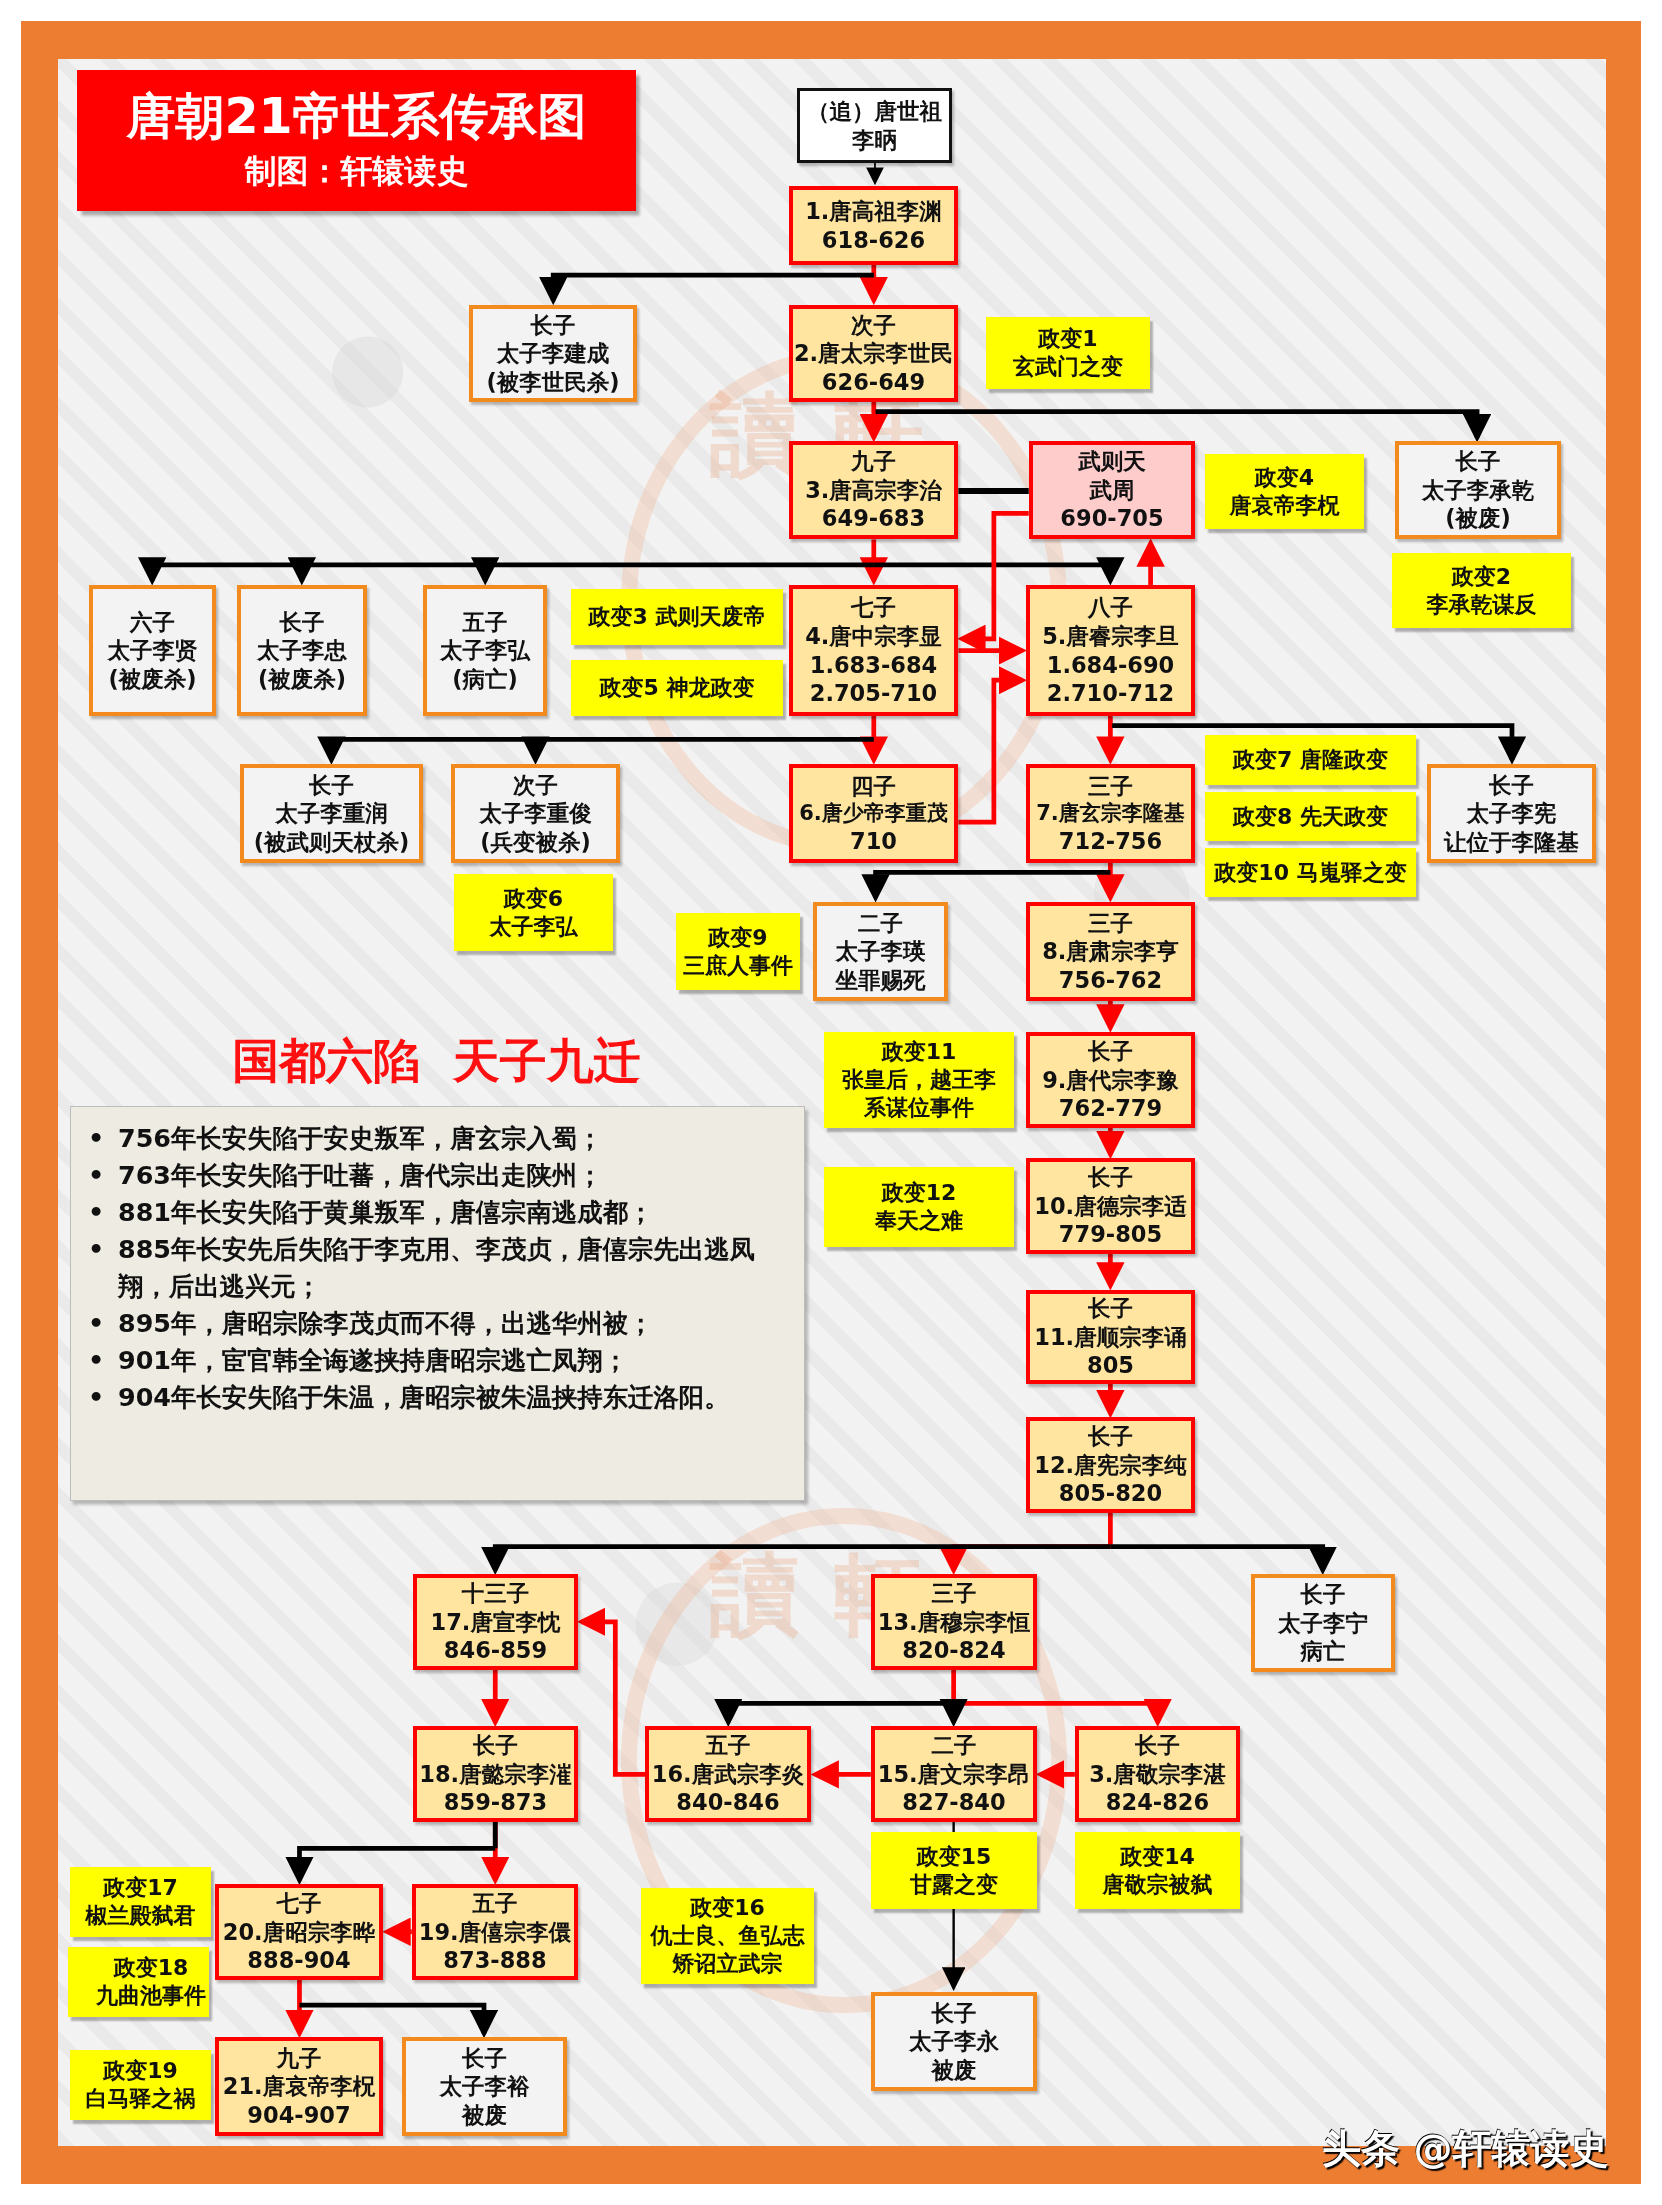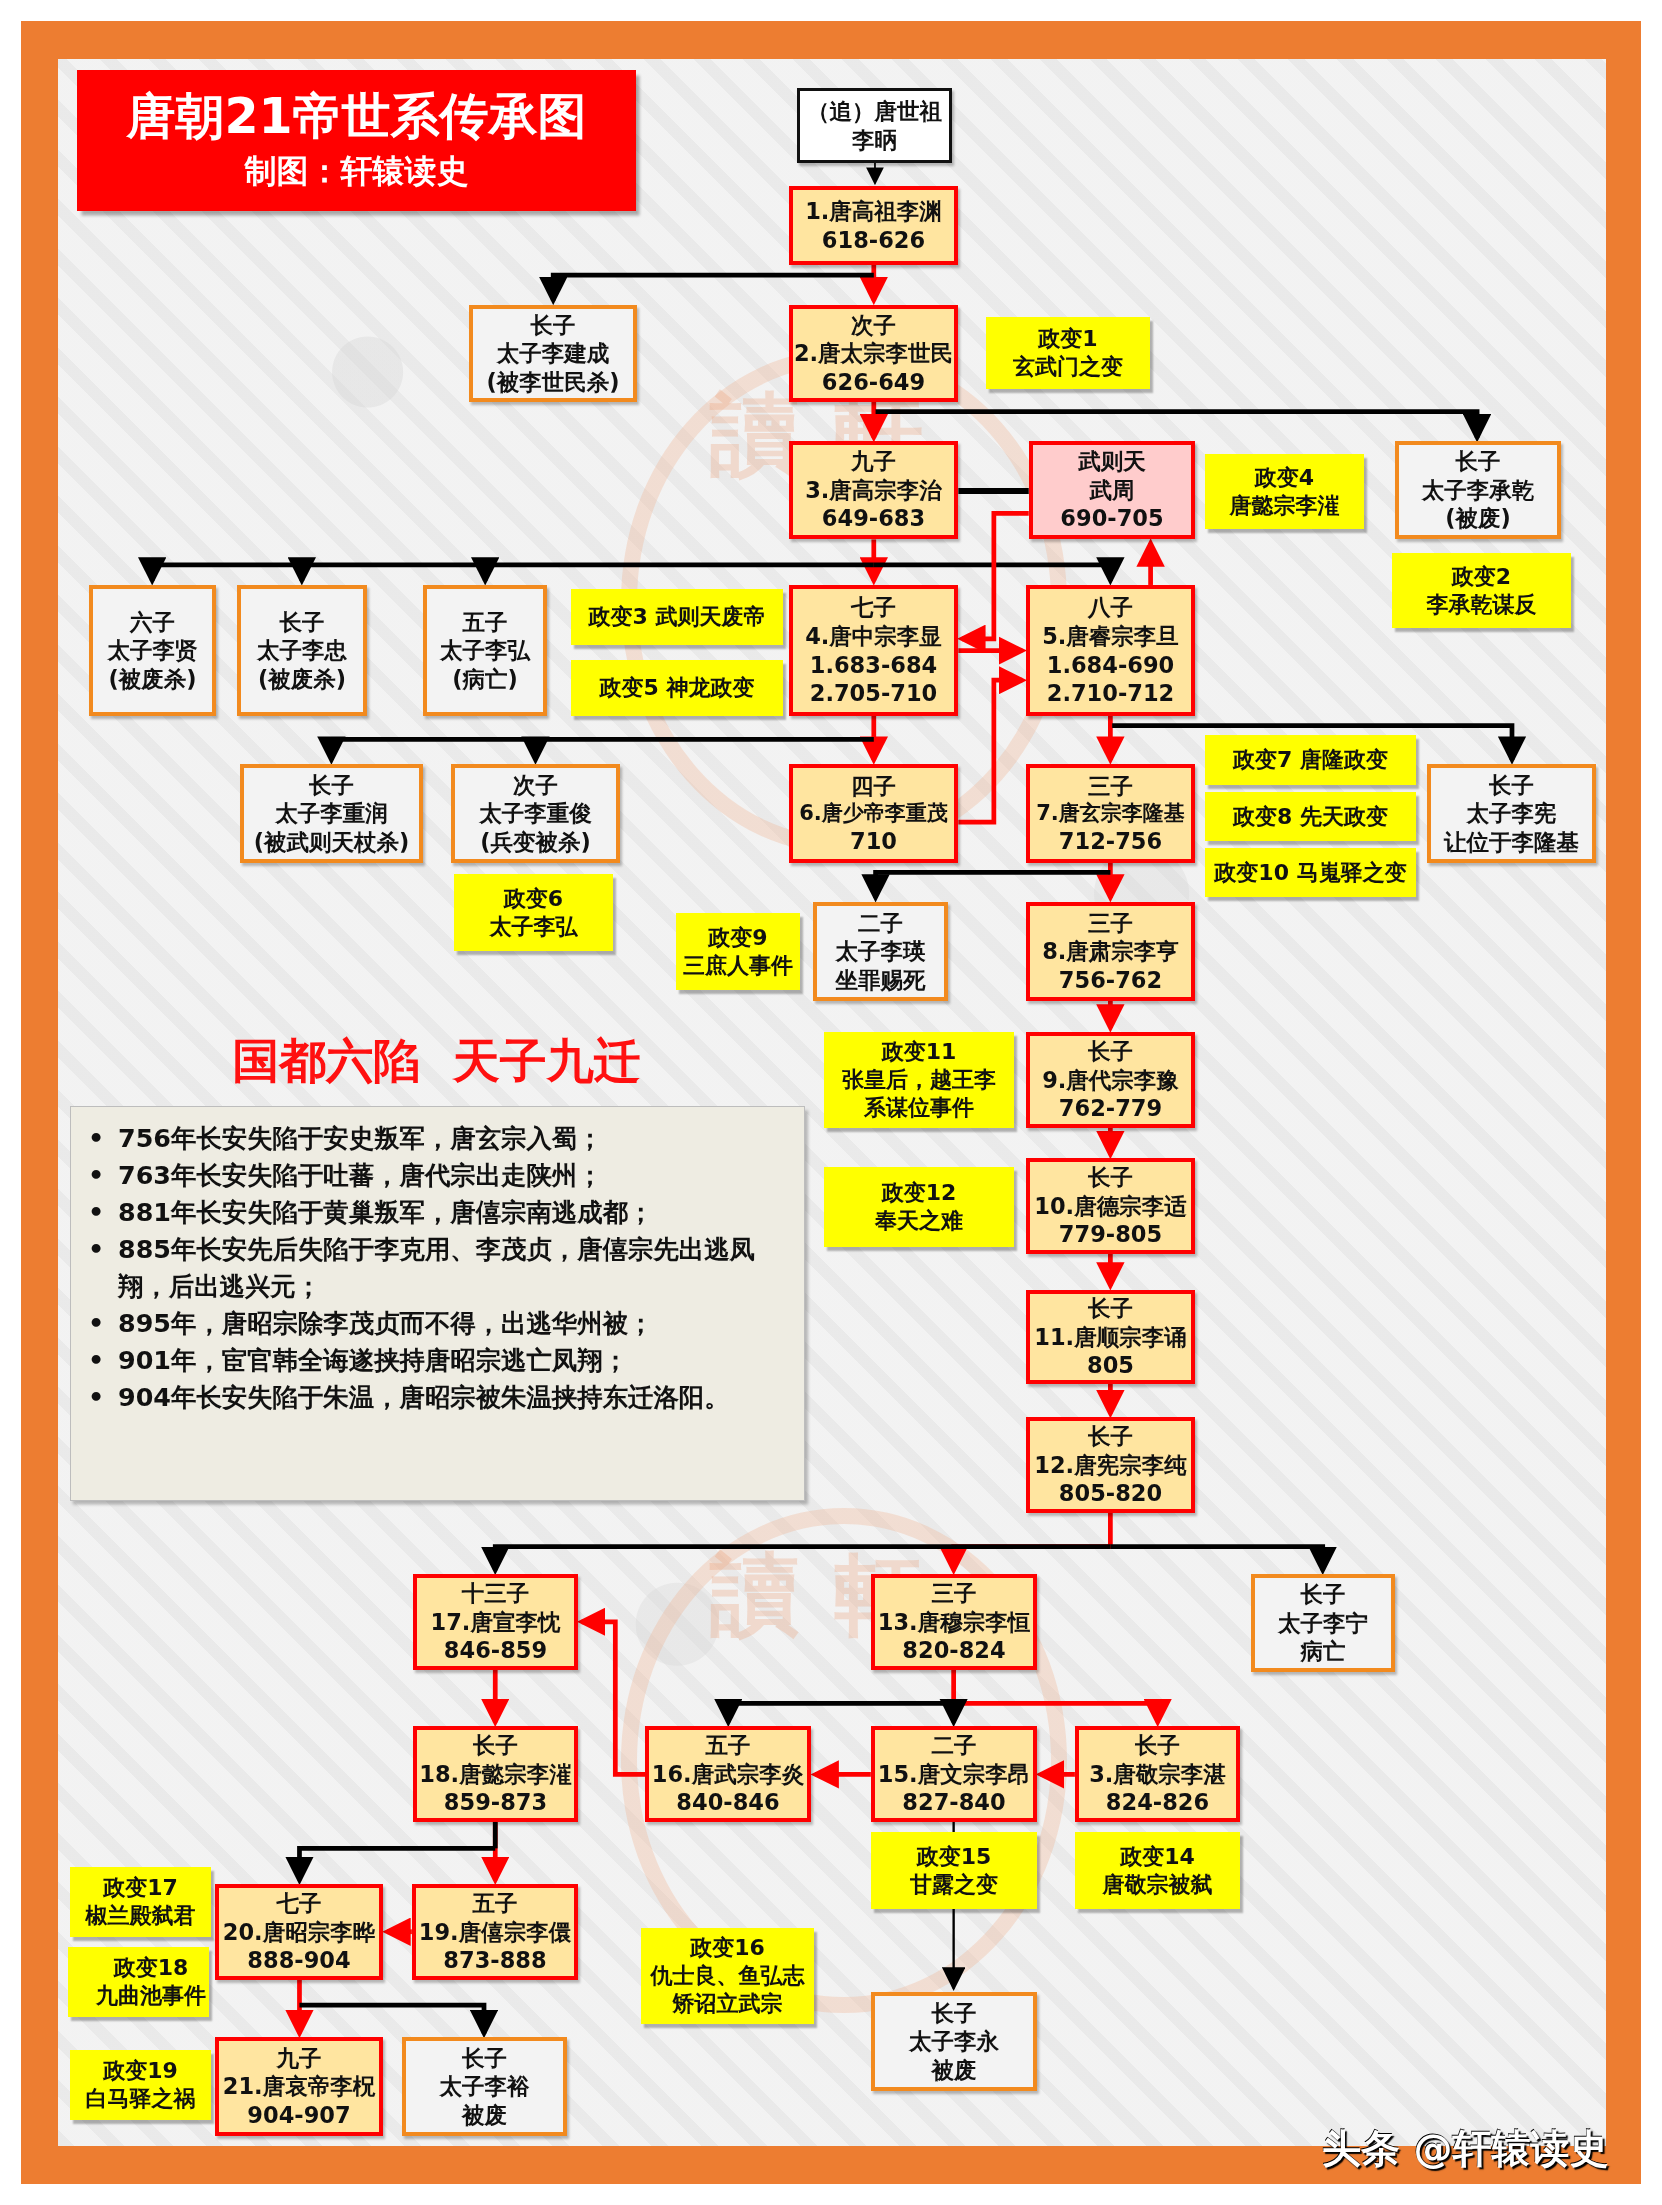--- a/index.html
+++ b/index.html
@@ -316,21 +316,21 @@
   <span>太子李裕</span>
   <span>被废</span>
 </div>
 
 <div class="node coup" style="left:986px;top:317px;width:164px;height:72px;">
   <span>政变1</span>
   <span>玄武门之变</span>
 </div>
 <div class="node coup" style="left:1205px;top:454px;width:159px;height:75px;">
   <span>政变4</span>
-  <span>唐懿宗李漼</span>
+  <span>唐哀帝李柷</span>
 </div>
 <div class="node coup" style="left:1392px;top:553px;width:179px;height:75px;">
   <span>政变2</span>
   <span>李承乾谋反</span>
 </div>
 <div class="node coup" style="left:571px;top:589px;width:212px;height:56px;">
   <span>政变3 武则天废帝</span>
 </div>
 <div class="node coup" style="left:571px;top:660px;width:212px;height:56px;">
   <span>政变5 神龙政变</span>
@@ -354,21 +354,21 @@
 </div>
 <div class="node coup" style="left:824px;top:1032px;width:190px;height:96px;">
   <span>政变11</span>
   <span>张皇后，越王李</span>
   <span>系谋位事件</span>
 </div>
 <div class="node coup" style="left:824px;top:1167px;width:190px;height:80px;">
   <span>政变12</span>
   <span>奉天之难</span>
 </div>
-<div class="node coup" style="left:641px;top:1928px;width:173px;height:96px;">
+<div class="node coup" style="left:641px;top:1888px;width:173px;height:96px;">
   <span>政变16</span>
   <span>仇士良、鱼弘志</span>
   <span>矫诏立武宗</span>
 </div>
 <div class="node coup" style="left:871px;top:1832px;width:166px;height:77px;">
   <span>政变15</span>
   <span>甘露之变</span>
 </div>
 <div class="node coup" style="left:1075px;top:1832px;width:165px;height:77px;">
   <span>政变14</span>

